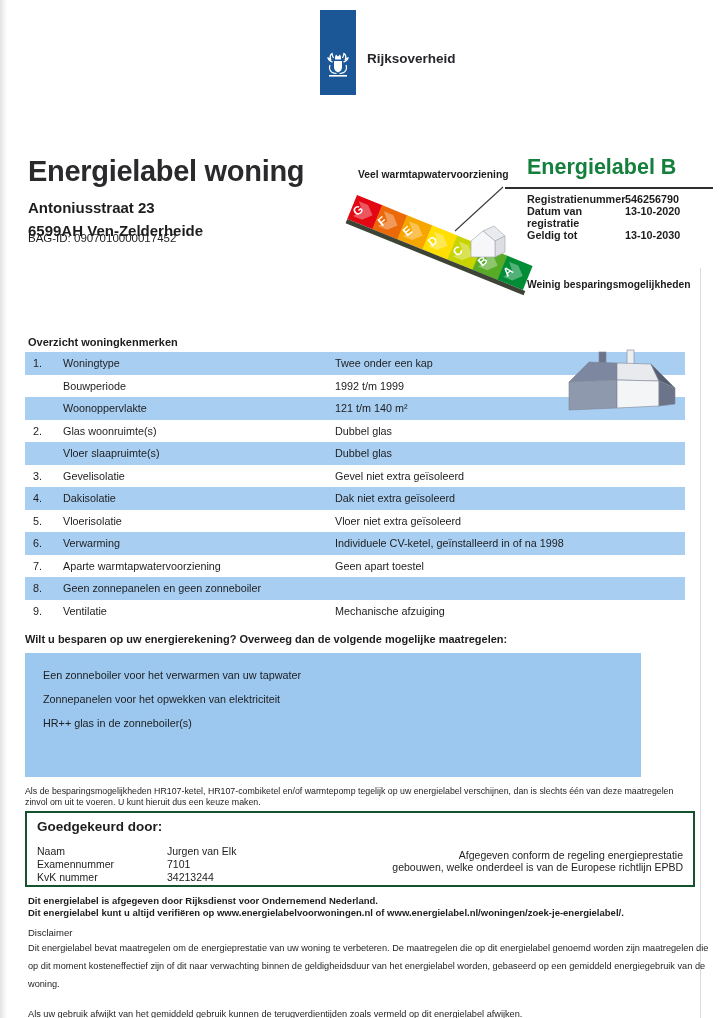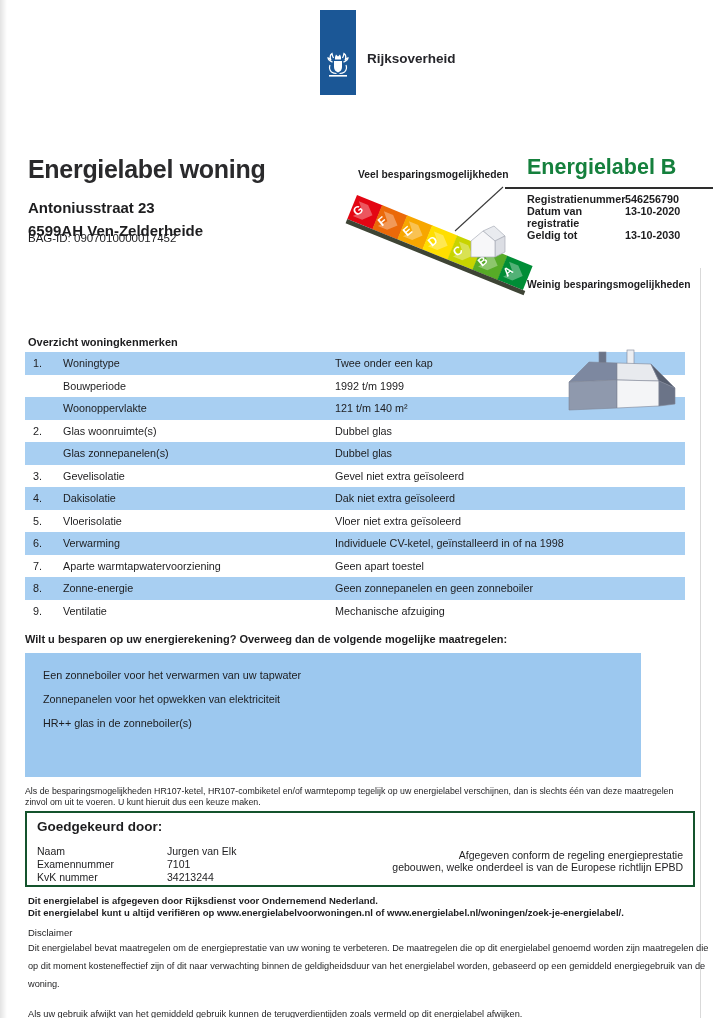--- a/index.html
+++ b/index.html
@@ -12,21 +12,21 @@
   
   .scan-edge-left{left:0;top:0;width:7px;height:1018px;
     background:linear-gradient(90deg,#e3e3e3,rgba(255,255,255,0));}
   .scan-edge-right{left:700px;top:268px;width:1px;height:750px;background:#d9d9d9;}
 
   
   .logo-ribbon{left:320px;top:10px;width:36px;height:85px;background:var(--logo-blue,#1b5796);}
   .logo-wordmark{left:367px;top:51px;font-size:13.5px;font-weight:bold;color:#26262b;}
 
   
-  .page-title{left:28px;top:155px;font-size:25px;font-weight:bold;color:#2a2a2c;letter-spacing:-0.3px;}
+  .page-title{left:28px;top:155px;font-size:29px;font-weight:bold;color:#2a2a2c;letter-spacing:-0.3px;}
   .address-line1{left:28px;top:199px;font-size:15px;font-weight:bold;}
   .address-line2{left:28px;top:222px;font-size:15px;font-weight:bold;}
   .bag-id{left:28px;top:232px;font-size:11.5px;font-weight:normal;}
 
   
   .caption-much{left:358px;top:169px;font-size:10.3px;font-weight:bold;}
   .caption-little{left:527px;top:279px;font-size:10.3px;font-weight:bold;}
   .label-title{left:527px;top:155px;font-size:21.5px;font-weight:bold;color:#15803d;}
   .label-rule{left:505px;top:187px;width:208px;height:2px;background:#2e2e2e;}
   .label-fields{left:527px;top:193px;width:190px;}
@@ -87,21 +87,21 @@
       </g>
     </svg>
   </div>
   <div class="abs logo-wordmark">Rijksoverheid</div>
 
   <div class="abs page-title">Energielabel woning</div>
   <div class="abs address-line1">Antoniusstraat 23</div>
   <div class="abs address-line2">6599AH Ven-Zelderheide</div>
   <div class="abs bag-id">BAG-ID: 0907010000017452</div>
 
-  <div class="abs caption-much">Veel besparingsmogelijkheden</div>
+  <div class="abs caption-much">Veel warmtapwatervoorziening</div>
 
   <svg class="abs scale-svg" width="205" height="132" viewBox="0 0 205 132">
     <g id="strip-group" transform="translate(12,30) rotate(22)">
         <rect x="0" y="0" width="27.4" height="26" fill="#e30613"></rect>
         <polygon points="4,5 14,5 22,13 14,21 4,21 11,13" fill="rgba(255,255,255,0.32)"></polygon>
         <text x="8" y="20" fill="#ffffff" font-size="12" font-weight="bold" transform="rotate(-62 8 20)">G</text>
         <rect x="27" y="0" width="27.4" height="26" fill="#eb6909"></rect>
         <polygon points="31,5 41,5 49,13 41,21 31,21 38,13" fill="rgba(255,255,255,0.32)"></polygon>
         <text x="35" y="20" fill="#ffffff" font-size="12" font-weight="bold" transform="rotate(-62 35 20)">F</text>
         <rect x="54" y="0" width="27.4" height="26" fill="#f7a600"></rect>
@@ -164,21 +164,21 @@
         <span class="feat-label">Woonoppervlakte</span>
         <span class="feat-value">121 t/m 140 m²</span>
       </div>
       <div class="feat-row row-white">
         <span class="feat-num">2.</span>
         <span class="feat-label">Glas woonruimte(s)</span>
         <span class="feat-value">Dubbel glas</span>
       </div>
       <div class="feat-row row-blue">
         <span class="feat-num"></span>
-        <span class="feat-label">Glas zonnepanelen(s)</span>
+        <span class="feat-label">Vloer slaapruimte(s)</span>
         <span class="feat-value">Dubbel glas</span>
       </div>
       <div class="feat-row row-white">
         <span class="feat-num">3.</span>
         <span class="feat-label">Gevelisolatie</span>
         <span class="feat-value">Gevel niet extra geïsoleerd</span>
       </div>
       <div class="feat-row row-blue">
         <span class="feat-num">4.</span>
         <span class="feat-label">Dakisolatie</span>
@@ -194,21 +194,20 @@
         <span class="feat-label">Verwarming</span>
         <span class="feat-value">Individuele CV-ketel, geïnstalleerd in of na 1998</span>
       </div>
       <div class="feat-row row-white">
         <span class="feat-num">7.</span>
         <span class="feat-label">Aparte warmtapwatervoorziening</span>
         <span class="feat-value">Geen apart toestel</span>
       </div>
       <div class="feat-row row-blue">
         <span class="feat-num">8.</span>
-        <span class="feat-label">Zonne-energie</span>
         <span class="feat-value">Geen zonnepanelen en geen zonneboiler</span>
       </div>
       <div class="feat-row row-white">
         <span class="feat-num">9.</span>
         <span class="feat-label">Ventilatie</span>
         <span class="feat-value">Mechanische afzuiging</span>
       </div>
     </div>
 
   <svg class="abs house-illustration" width="118" height="66" viewBox="0 0 118 66">

